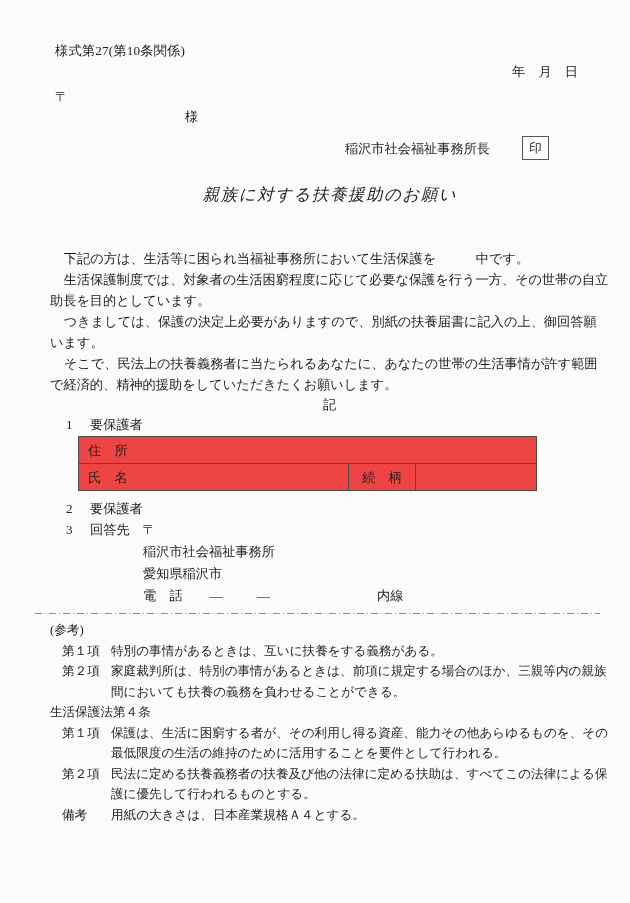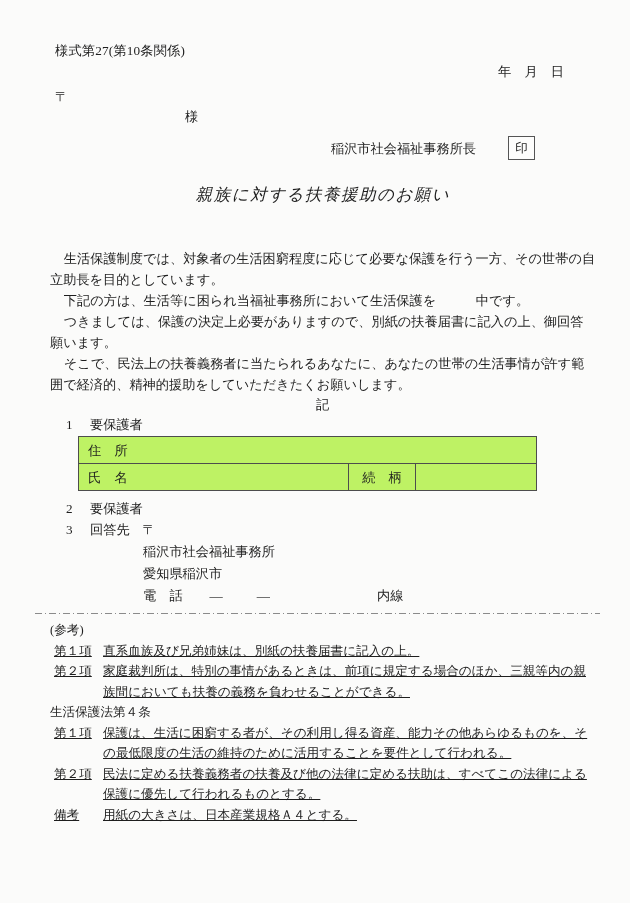--- a/index.html
+++ b/index.html
@@ -6,21 +6,21 @@
   html,body { width:630px; background:#fbfbfa; }
   body {
     height:903px;
     font-family:"Liberation Serif","DejaVu Serif",serif;
     color:#1e1e1e;
     overflow:hidden;
   }
   .page {
     position:relative;
     width:630px; height:903px;
-    padding:42px 34px 0 50px;
+    padding:42px 20px 0 50px;
     font-size:13.2px;
     line-height:21px;
   }
   .form-number { margin-left:5px; line-height:17px; letter-spacing:.2px; }
   .doc-meta { margin-top:3px; text-align:right; padding-right:32px; line-height:20px; }
   .postal-top { margin-left:5px; margin-top:5px; line-height:20px; }
   .addressee { margin-left:135px; line-height:20px; }
   .sender-row {
     margin-top:9px; display:flex; justify-content:flex-end;
     align-items:center; gap:32px; padding-right:61px; height:24px;
@@ -40,37 +40,37 @@
   .item-row { display:flex; line-height:19px; align-items:baseline; }
   .item-num { margin-left:16px; width:24px; flex:none; }
   .item-label { flex:none; }
   .item-row.spaced { line-height:20px; margin-top:8px; }
   .reply-postal { margin-left:13px; }
   table.kt {
     border-collapse:collapse; margin:2px 0 0 28px;
     width:458px; table-layout:fixed;
     font-size:13.2px;
   }
-  table.kt td { border:1px solid #4d4d4d; height:27px; padding:0 0 0 9px; background:#bef264; }
+  table.kt td { border:1px solid #4d4d4d; height:27px; padding:0 0 0 9px; background:#ef4444; }
   table.kt td.rel-label { text-align:center; padding:0; }
   .indent-row { margin-left:93px; line-height:22px; }
   .phone-row { display:flex; align-items:baseline; }
   .phone-label { flex:none; }
   .dash1 { margin-left:27px; flex:none; }
   .dash2 { margin-left:34px; flex:none; }
   .ext-label { margin-left:107px; flex:none; }
   .separator {
     margin:6px 0 0 -15px; width:565px; height:1px;
     background:repeating-linear-gradient(90deg,
       #8b8b8b 0 7px, transparent 7px 10px,
       #8b8b8b 10px 11px, transparent 11px 14px);
   }
   .reference { margin-top:6px; font-size:12.6px; line-height:20.5px; }
   .ref-heading, .law-heading { line-height:20.5px; }
-  .clause { display:flex; margin-left:4px;text-decoration:underline; }
+  .clause { display:flex; margin-left:12px; }
   .clause-label { width:49px; flex:none; }
   .clause-text { flex:1; }
 </style>
 </head>
 <body>
 
 <div class="page">
 
   <div class="form-number">様式第27(第10条関係)</div>
 
@@ -85,22 +85,22 @@
   <div class="sender-row">
     <span>稲沢市社会福祉事務所長</span>
     <span class="seal-box">
       <span>印</span>
     </span>
   </div>
 
   <div class="doc-title">親族に対する扶養援助のお願い</div>
 
   <div class="body-text">
+    <p>下記の方は、生活等に困られ当福祉事務所において生活保護を　　　中です。</p>
     <p>生活保護制度では、対象者の生活困窮程度に応じて必要な保護を行う一方、その世帯の自立助長を目的としています。</p>
-    <p>下記の方は、生活等に困られ当福祉事務所において生活保護を　　　中です。</p>
     <p>つきましては、保護の決定上必要がありますので、別紙の扶養届書に記入の上、御回答願います。</p>
     <p>そこで、民法上の扶養義務者に当たられるあなたに、あなたの世帯の生活事情が許す範囲で経済的、精神的援助をしていただきたくお願いします。</p>
   </div>
 
   <div class="record-heading">記</div>
 
   <div class="item-row">
     <span class="item-num">1</span>
     <span class="item-label">要保護者</span>
   </div>
@@ -154,21 +154,21 @@
     <span class="ext-label">内線</span>
   </div>
 
   <div class="separator"></div>
 
   <div class="reference">
     <div class="ref-heading">(参考)</div>
 
     <div class="clause">
       <span class="clause-label">第１項</span>
-      <span class="clause-text">直系血族及び兄弟姉妹は、別紙の扶養届書に記入の上。</span>
+      <span class="clause-text">特別の事情があるときは、互いに扶養をする義務がある。</span>
     </div>
     <div class="clause">
       <span class="clause-label">第２項</span>
       <span class="clause-text">家庭裁判所は、特別の事情があるときは、前項に規定する場合のほか、三親等内の親族間においても扶養の義務を負わせることができる。</span>
     </div>
 
     <div class="law-heading">生活保護法第４条</div>
     <div class="clause">
       <span class="clause-label">第１項</span>
       <span class="clause-text">保護は、生活に困窮する者が、その利用し得る資産、能力その他あらゆるものを、その最低限度の生活の維持のために活用することを要件として行われる。</span>

